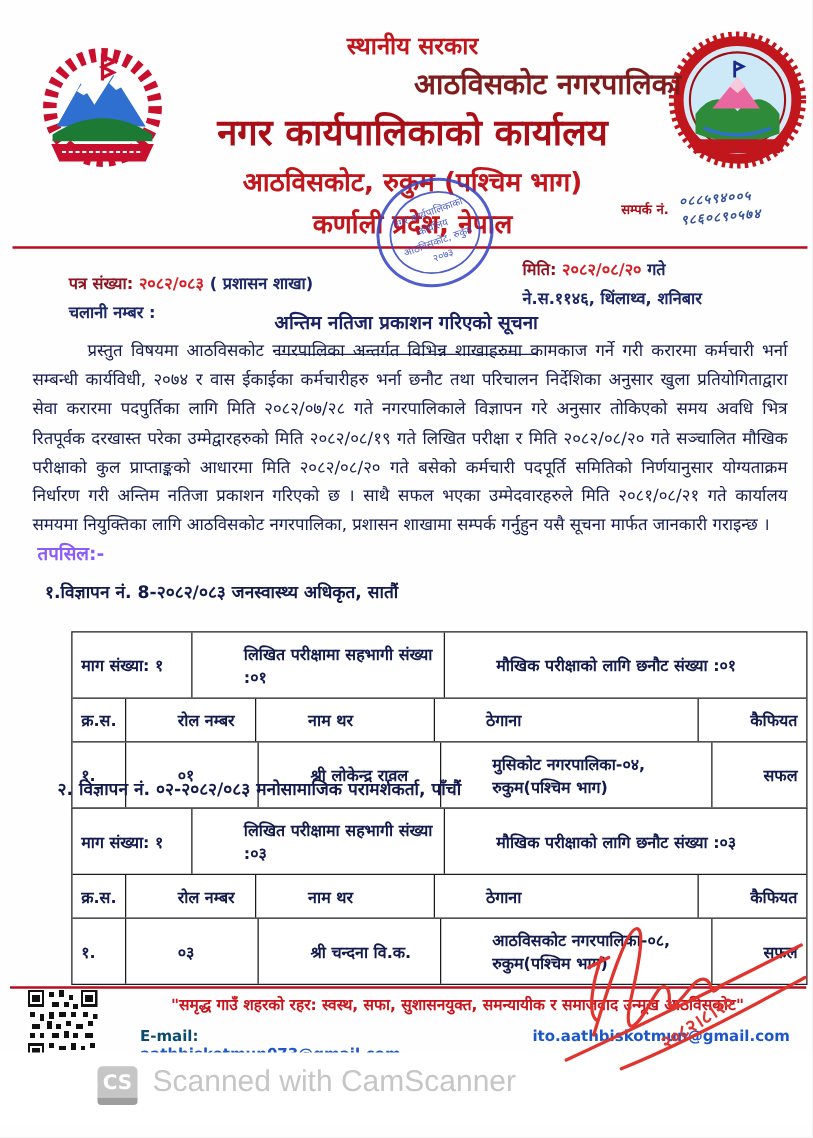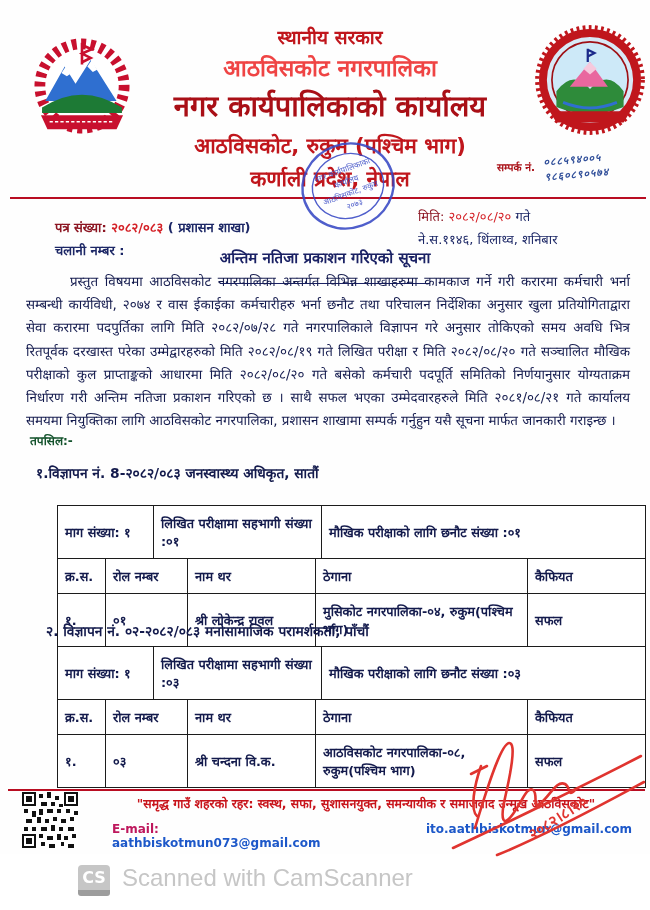--- a/index.html
+++ b/index.html
@@ -3,70 +3,70 @@
 <meta charset="utf-8">
 <style>
   html,body{margin:0;padding:0;background:#e8e8e8;}
   .page{
     position:relative;width:650px;height:910px;margin:0 auto;background:#fefefe;
     font-family:"DejaVu Sans","Liberation Sans",sans-serif;overflow:hidden;
   }
   
   .hdr-lines{position:absolute;top:24px;left:115px;width:430px;text-align:center;}
   .hl1{font-size:19px;font-weight:bold;color:#c0161c;line-height:27px;}
-  .hl2{font-size:23px;font-weight:bold;color:#ef4444;line-height:34px;}
+  .hl2{font-size:23px;font-weight:bold;color:#7f1d1d;line-height:34px;text-align:right;}
   .hl3{font-size:29px;font-weight:bold;color:#a90f16;line-height:43px;}
   .hl4{font-size:21px;font-weight:bold;color:#c0161c;line-height:36px;}
   .hl5{font-size:21px;font-weight:bold;color:#c0161c;line-height:30px;}
   .logo{position:absolute;}
   .logo-left{top:30px;left:28px;width:108px;height:112px;}
   .logo-right{top:22px;left:534px;width:112px;height:116px;}
   .contact{position:absolute;top:152px;left:497px;width:150px;font-size:10.5px;}
   .contact-label{color:#a90f16;font-weight:bold;display:inline-block;vertical-align:top;margin-top:8px;}
   .contact-nums{display:inline-block;color:#33519b;font-style:italic;font-weight:bold;
     transform:rotate(-5deg);margin-left:6px;letter-spacing:1px;font-size:10.5px;line-height:15px;}
   .stamp{position:absolute;top:130px;left:290px;width:116px;height:112px;opacity:.88;z-index:3;}
   .rule1{position:absolute;top:197px;left:10px;width:636px;border-top:2.5px solid #b90d22;}
   
   .meta-left{position:absolute;top:216px;left:55px;font-size:13px;font-weight:bold;line-height:23px;}
-  .meta-right{position:absolute;top:205px;left:418px;font-size:13px;font-weight:normal;line-height:23px;}
+  .meta-right{position:absolute;top:205px;left:418px;font-size:13px;font-weight:bold;line-height:23px;}
   .lab-red{color:#8c1522;}
   .val-red{color:#d42127;}
   .navy{color:#1c2766;}
   
   .notice-title{position:absolute;top:247px;left:0;width:650px;text-align:center;}
   .notice-title span{font-size:15px;font-weight:bold;color:#1a2164;border-bottom:1.5px solid #1a2164;padding-bottom:16px;}
   .body-para{position:absolute;top:270px;left:26px;width:604px;font-size:13.4px;line-height:23.2px;
     color:#141b4e;text-align:justify;text-indent:44px;font-weight:500;}
-  .tapasil{position:absolute;top:432px;left:30px;font-size:12px;font-weight:bold;color:#14532d;}
+  .tapasil{position:absolute;top:432px;left:30px;font-size:15px;font-weight:bold;color:#8b5cf6;}
   .sec-h{font-size:13.8px;font-weight:bold;color:#131a4c;position:absolute;}
   .sec-h1{top:463px;left:36px;}
   .sec-h2{top:621px;left:46px;}
   
   .tbl{position:absolute;left:57px;width:587px;border:1.8px solid #1c1c1c;color:#131a4c;
     font-size:12.8px;font-weight:bold;background:#fff;}
   .tbl1{top:505px;}
   .tbl2{top:646px;}
-  .trow{display:flex;border-bottom:1.6px solid #1c1c1c;}
+  .trow{display:flex;border-bottom:1.6px solid #1c1c1c;gap:34px;}
   .trow:last-child{border-bottom:none;}
   .tc{padding:8px 7px;border-right:1.6px solid #1c1c1c;display:flex;align-items:center;box-sizing:border-box;}
   .tc:last-child{border-right:none;text-align:center;}
   .t-a{width:96px;}.t-b{width:168px;}.t-fill{flex:1;}
   .t-c1{width:48px;}.t-c2{width:82px;}.t-c3{width:128px;}.t-c4{width:212px;}.t-c5{flex:1;}
   
   .rule2{position:absolute;top:789px;left:8px;width:637px;border-top:2.5px solid #b90d22;}
   .qr{position:absolute;top:792px;left:22px;width:56px;height:56px;}
   .slogan{position:absolute;top:795px;left:88px;width:556px;text-align:center;
     font-size:12.4px;font-weight:bold;color:#c8151c;}
   .emails{position:absolute;top:822px;left:112px;width:520px;display:flex;gap:58px;font-size:12px;}
-  .email-label{color:#be185d;font-weight:bold;}
+  .email-label{color:#0c4a6e;font-weight:bold;}
   .email-link{color:#1d58c9;font-weight:bold;}
   .signature{position:absolute;top:728px;left:445px;width:202px;height:130px;z-index:6;}
   
-  .scanbar{position:absolute;bottom:0;left:0;width:650px;height:56px;background:#fff;}
+  .scanbar{position:absolute;bottom:12px;left:0;width:650px;height:56px;background:#fff;}
   .cs-badge{position:absolute;left:78px;top:11px;width:32px;height:25px;background:#c6c6c6;
     border-radius:4px 4px 0 0;color:#fff;font-weight:bold;font-size:16px;text-align:center;line-height:25px;}
   .cs-badge-bar{position:absolute;left:78px;top:36px;width:32px;height:6px;background:#9d9d9d;border-radius:0 0 3px 3px;}
   .scan-text{position:absolute;left:122px;top:10px;font-size:24px;color:#c6c6c6;
     font-family:"Liberation Sans","DejaVu Sans",sans-serif;}
 </style>
 </head>
 <body>
 
 <div class="page">

